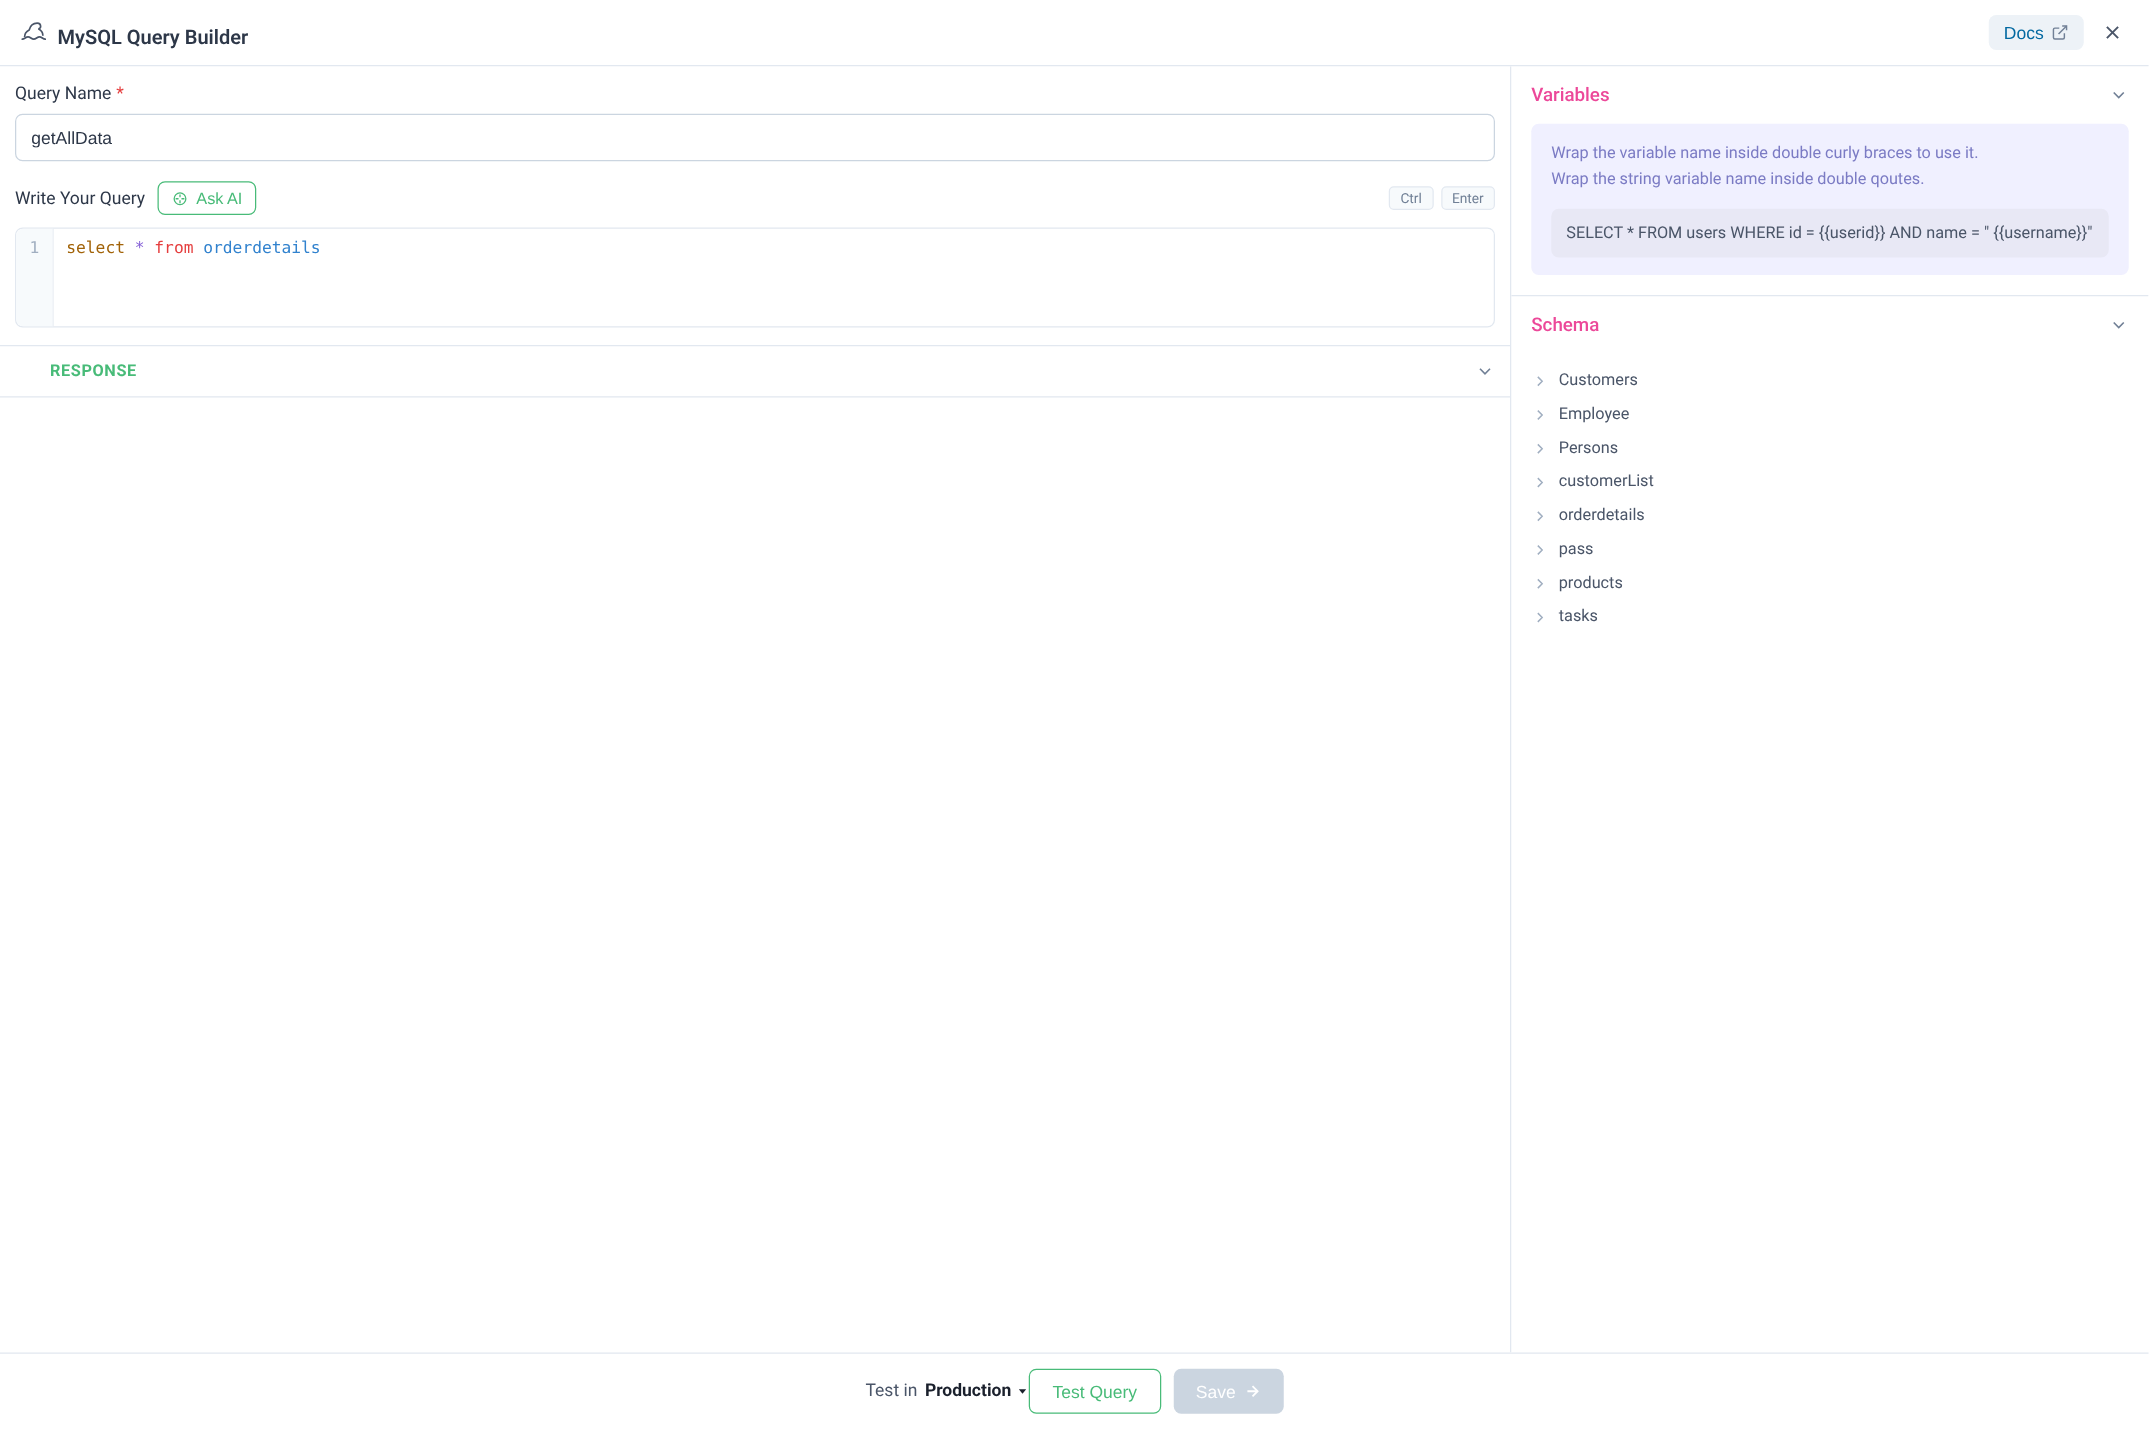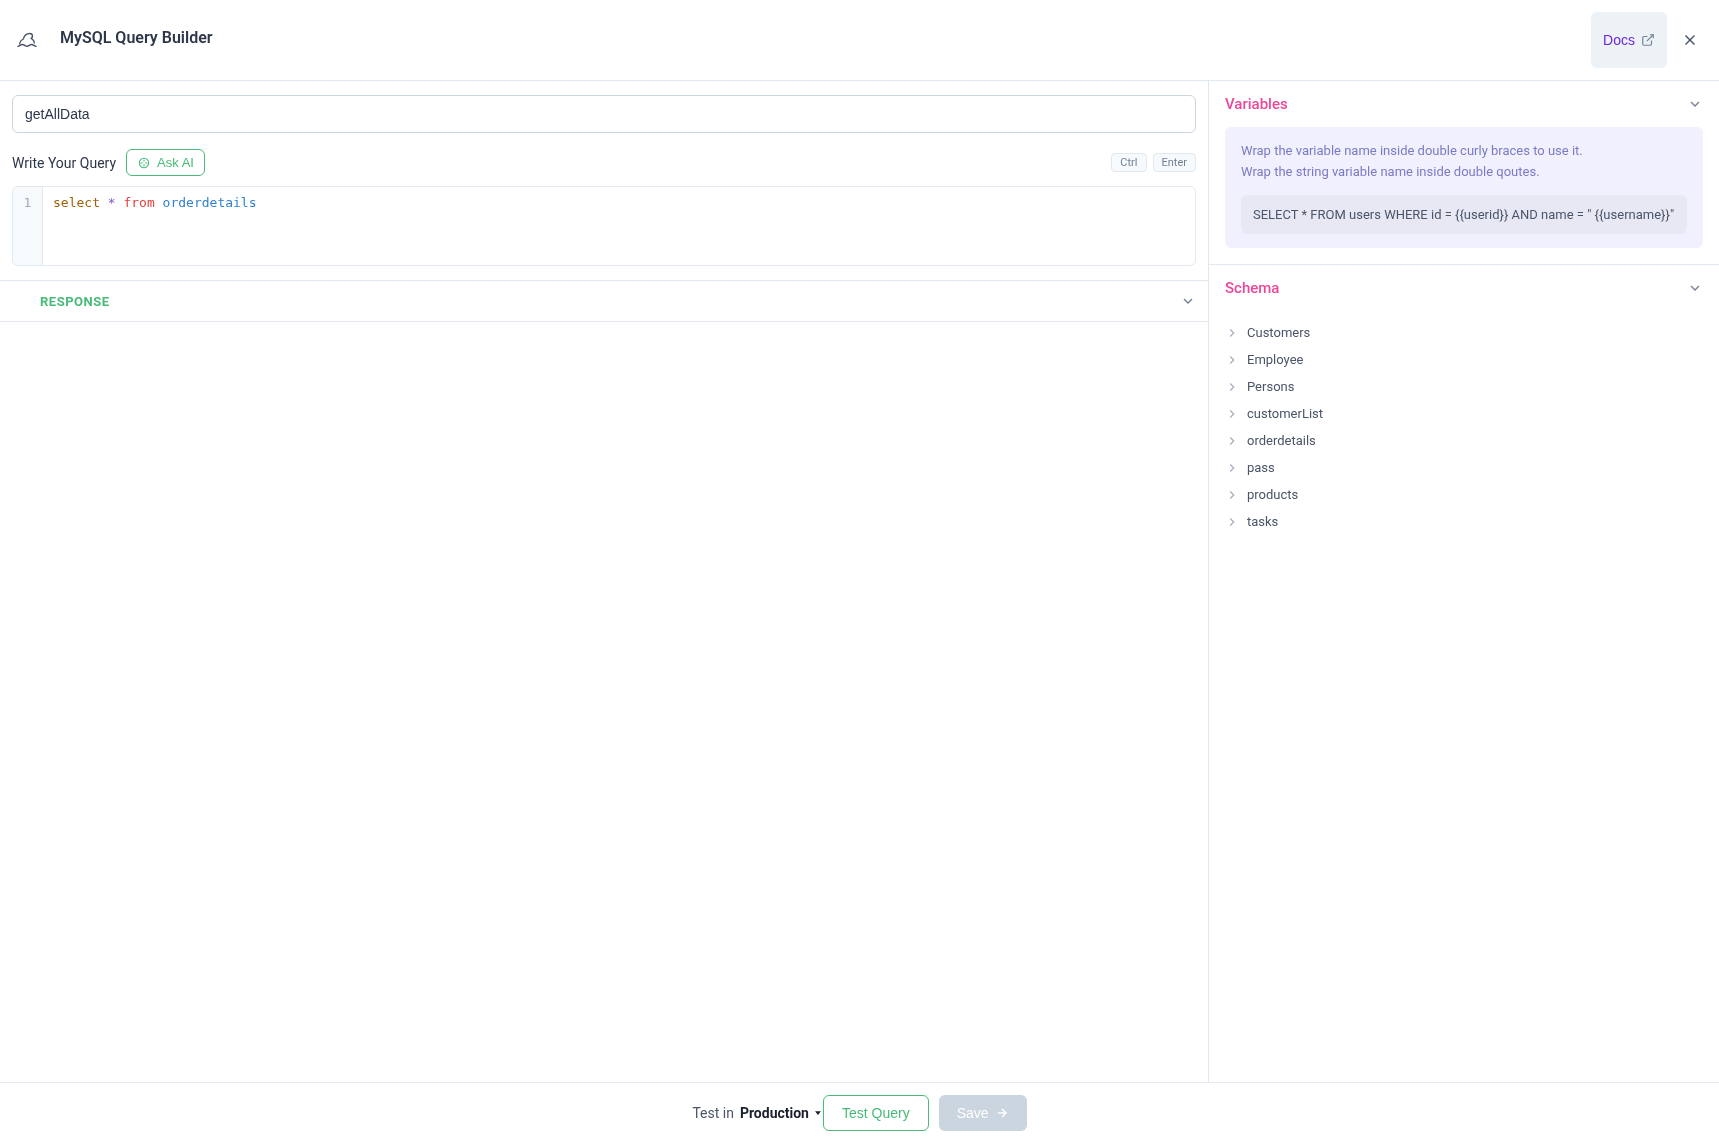--- a/index.html
+++ b/index.html
@@ -16,43 +16,43 @@
     
     .header {
       display: flex;
       align-items: center;
       justify-content: space-between;
       padding: 12px 16px;
       border-bottom: 1px solid #e2e8f0;
     }
     .header-left {
       display: flex;
-      align-items: flex-start;
-      gap: 22px;
+      align-items: flex-end;
+      gap: 8px;
     }
     .header-title {
       font-size: 16px;
       font-weight: 600;
       color: #2d3748;
     }
     .header-right {
       display: flex;
       align-items: center;
       gap: 10px;
     }
     .docs-btn {
       display: flex;
       align-items: center;
       gap: 6px;
       background: #edf2f7;
       border: none;
       border-radius: 6px;
-      padding: 20px 12px;
-      font-size: 14px;
-      color: #6d28d9;
+      padding: 6px 12px;
+      font-size: 14px;
+      color: #0369a1;
       cursor: pointer;
     }
     .close-btn {
       background: none;
       border: none;
       cursor: pointer;
       padding: 4px;
       color: #4a5568;
       display: flex;
       align-items: center;
@@ -320,20 +320,24 @@
       </svg>
     </button>
   </div>
 </div>
 
 <div class="content">
 
   <div class="main-panel">
     <div class="form-section">
       
+      <div class="form-label">
+        <span>Query Name</span>
+        <span class="required">*</span>
+      </div>
       <input type="text" class="text-input" value="getAllData" style="">
       
       <div class="query-header">
         <div class="query-header-left">
           <span>Write Your Query</span>
           <button class="ask-ai-btn">
             <svg width="14" height="14" viewBox="0 0 24 24" fill="none" stroke="#48bb78" stroke-width="1.8">
               <circle cx="12" cy="12" r="8"></circle>
               <path d="M12 6v4M12 14v4M6 12h4M14 12h4"></path>
             </svg>

